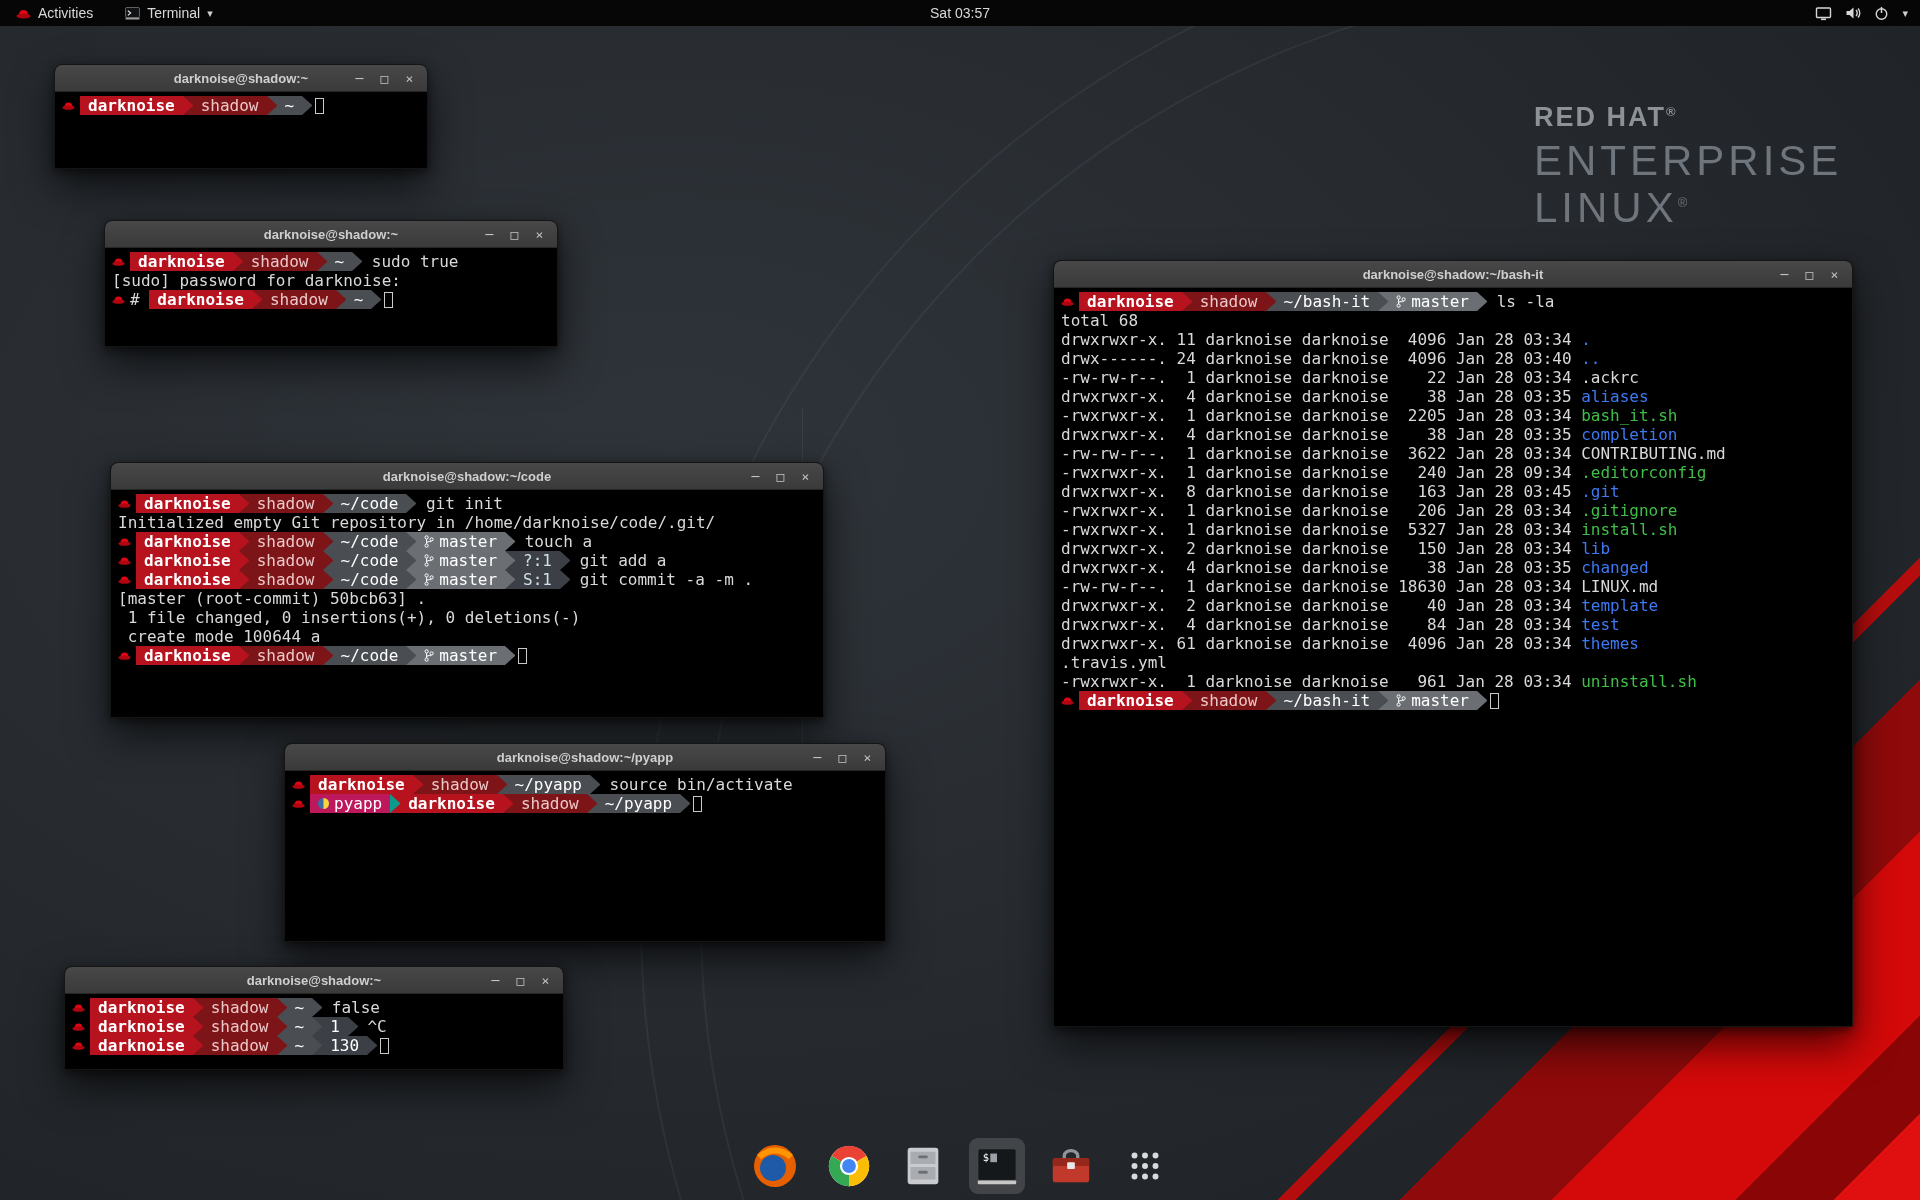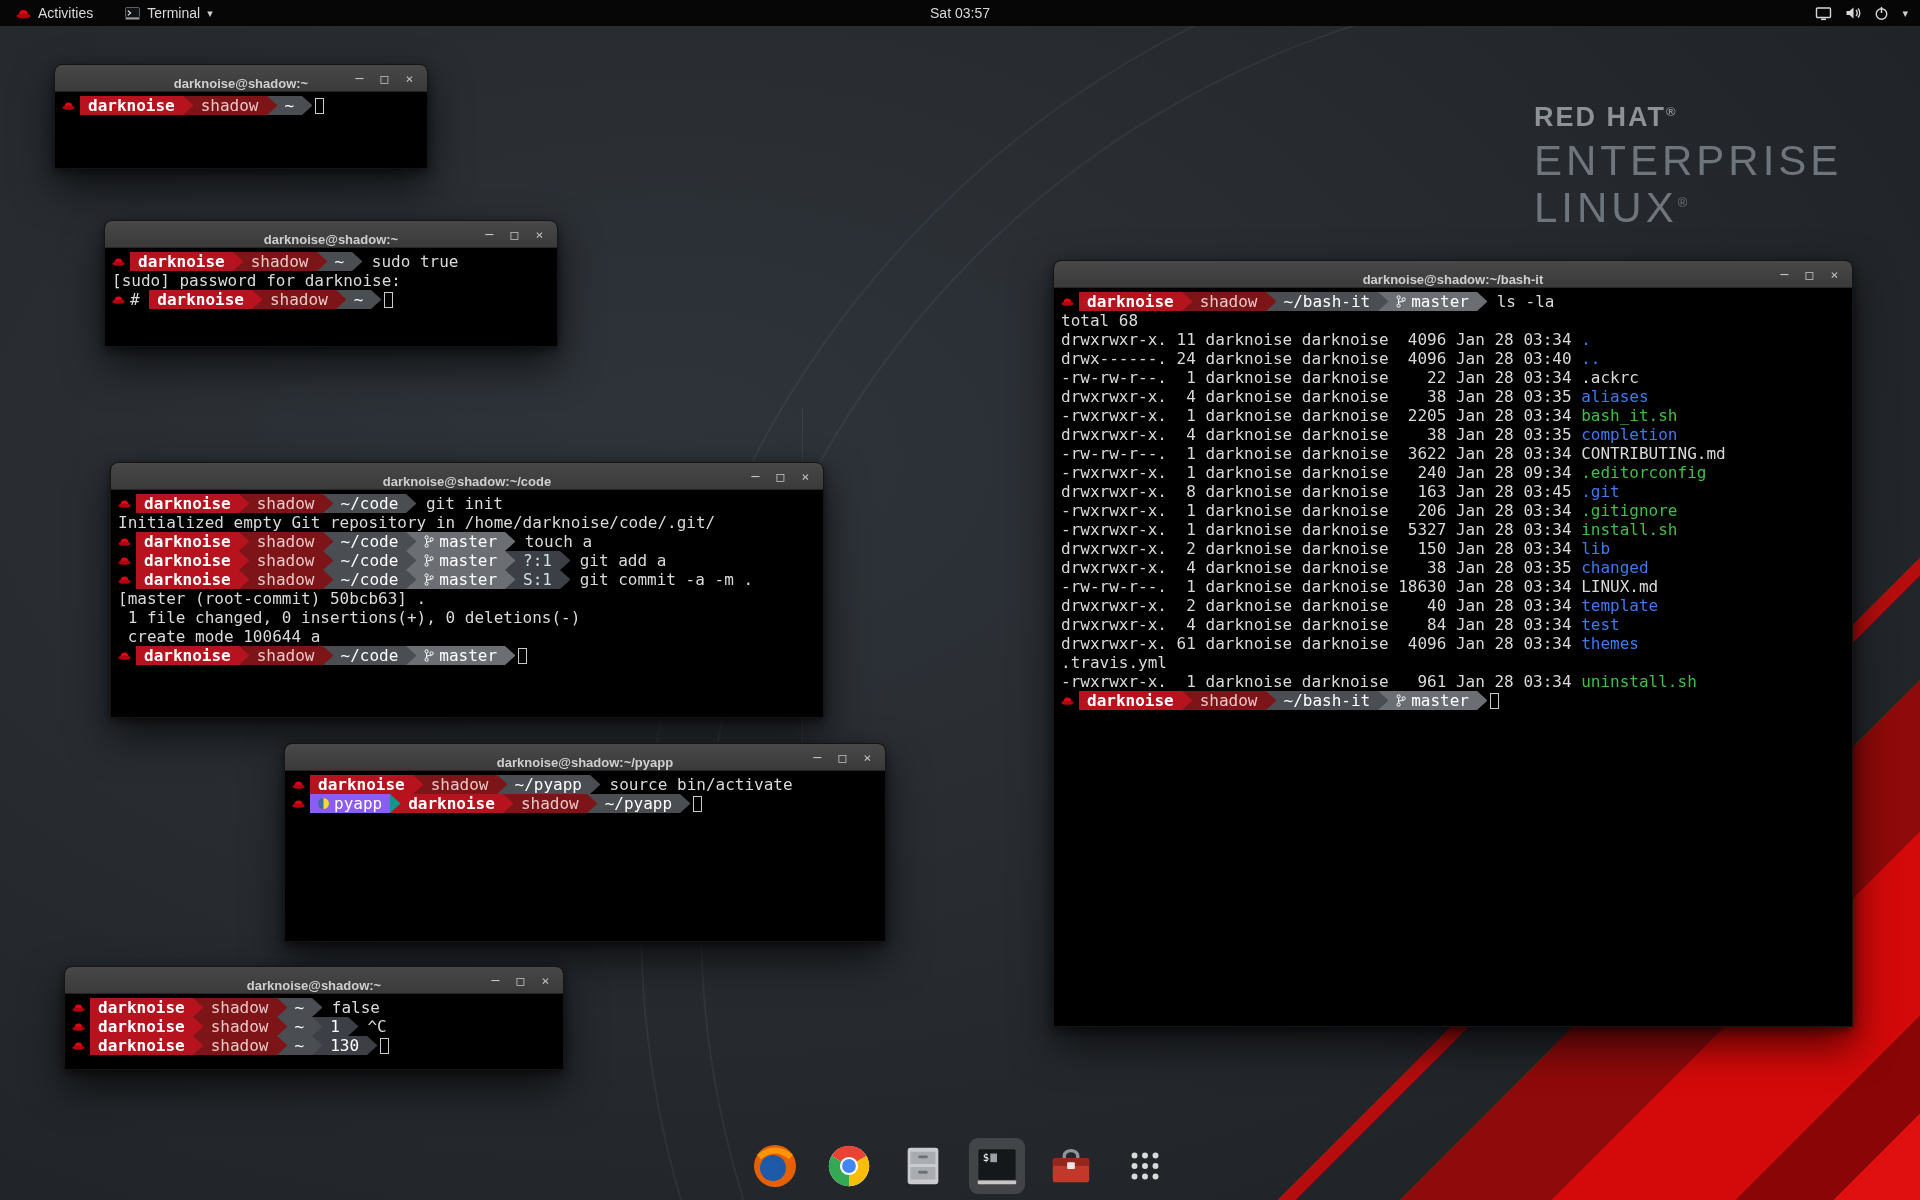--- a/index.html
+++ b/index.html
@@ -30,36 +30,36 @@
   .topbar{position:absolute;top:0;left:0;right:0;height:26px;background:#060606;display:flex;align-items:center;color:#d8d8d8;font-size:14px;z-index:60}
   .tb-left{display:flex;align-items:center;gap:20px;padding-left:10px;height:100%}
   .activities,.appmenu{display:flex;align-items:center;gap:7px;height:100%;padding:0 6px;cursor:default}
   .tb-clock{position:absolute;left:50%;transform:translateX(-50%);font-weight:400}
   .tb-right{margin-left:auto;display:flex;align-items:center;gap:13px;padding-right:12px;height:100%}
   .caret{font-size:11px;color:#cfcfcf}
   
   .window{position:absolute;background:#000;border:1px solid #151515;border-radius:8px 8px 2px 2px;
     box-shadow:0 18px 40px rgba(0,0,0,.65),0 3px 10px rgba(0,0,0,.5)}
   .titlebar{height:27px;background:linear-gradient(#484848,#3a3a3a);border-bottom:1px solid #262626;
-    border-radius:7px 7px 0 0;display:flex;align-items:flex-end;justify-content:center;position:relative;
+    border-radius:7px 7px 0 0;display:flex;align-items:center;justify-content:center;position:relative;
     color:#cfcfcf;font-size:13px;font-weight:700}
   .tb-controls{position:absolute;right:5px;top:0;height:100%;display:flex;align-items:center}
   .tb-btn{width:25px;height:100%;display:flex;align-items:center;justify-content:center;color:#c4c4c4;
     font-size:13px;font-weight:400;font-family:"DejaVu Sans Mono",monospace}
   .term-body{position:absolute;left:0;right:0;top:27px;bottom:0;padding:4px 7px;overflow:hidden;
     font-family:"DejaVu Sans Mono",monospace;font-size:16px;color:#d9d9d9}
   .term-line{display:flex;height:19px;line-height:19px;white-space:pre;align-items:stretch}
   .seg{padding:0 8px;color:#fff}
   .seg-user{background:#b7131f;font-weight:700}
   .seg-host{background:#7d1418;color:#edc8c8}
   .seg-path{background:#4a4d52}
   .seg-git{background:#6b6f74;display:flex;align-items:center;gap:5px}
   .seg-info{background:#3c4046;color:#cfe0e6}
   .seg-status{background:#3c4046}
-  .seg-venv{background:#8b5cf6;display:flex;align-items:center;gap:5px}
+  .seg-venv{background:#be185d;display:flex;align-items:center;gap:5px}
   .parrow{width:0;height:19px;border-top:9.5px solid transparent;border-bottom:9.5px solid transparent;border-left:10px solid transparent}
   .cursor{width:9px;height:16px;border:1px solid #c9c9c9;align-self:center;margin-left:3px;flex:none}
   .t-out,.t-cmd{color:#d9d9d9}
   .t-dir{color:#3e79f2}
   .t-exec{color:#3fbf47}
   .hat{display:flex;align-items:center;margin-right:5px;flex:none}
   
   #win1{left:54px;top:64px;width:374px;height:105px}
   #win2{left:104px;top:220px;width:454px;height:127px}
   #win3{left:110px;top:462px;width:714px;height:256px}

